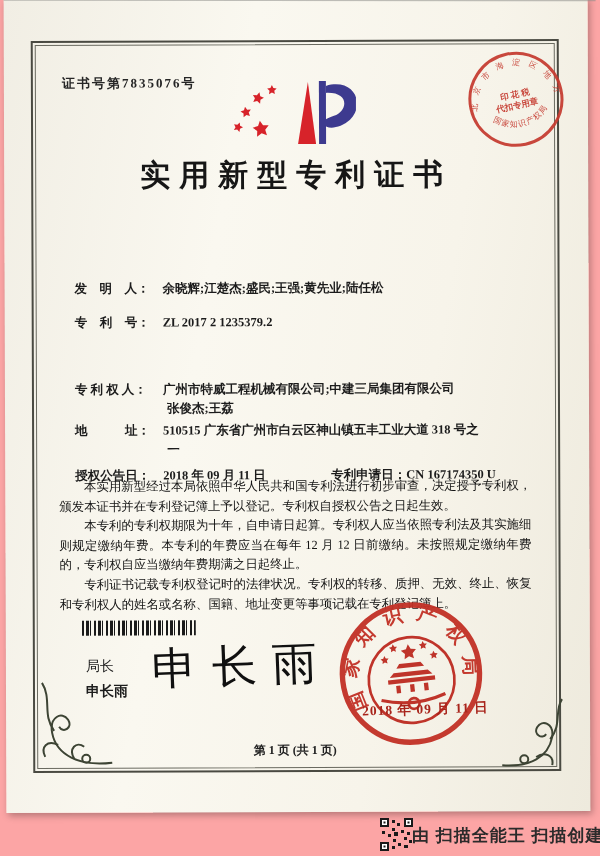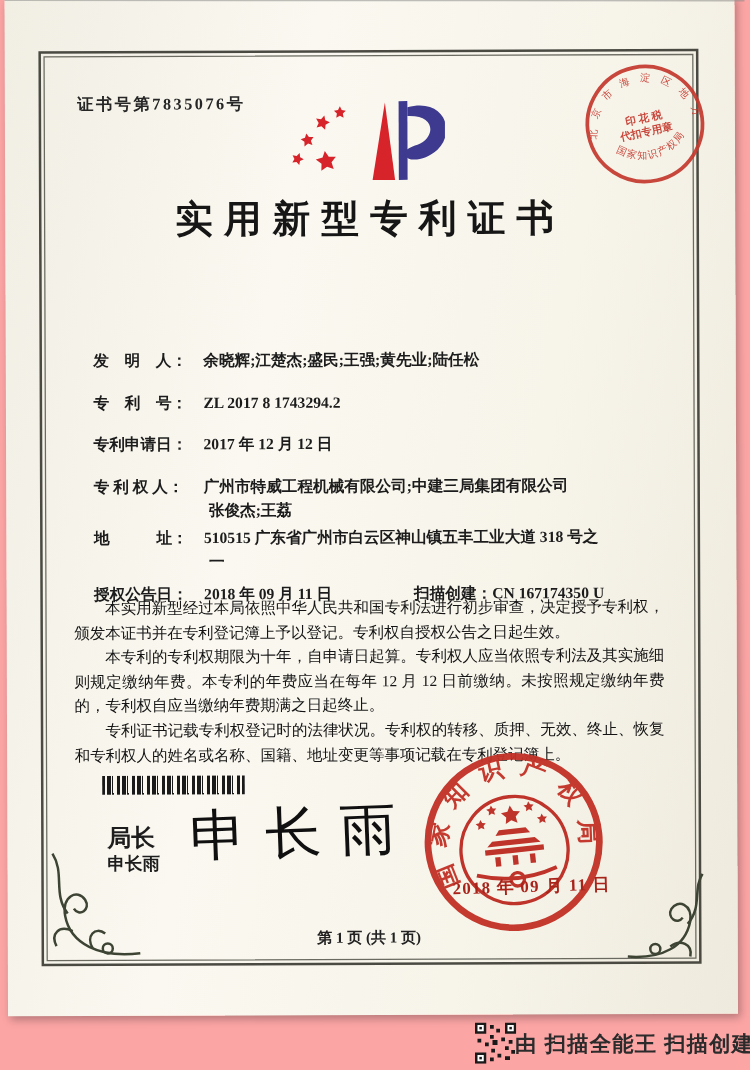--- a/index.html
+++ b/index.html
@@ -17,21 +17,21 @@
   .tax-seal{position:absolute;left:462px;top:52px;transform:rotate(-12deg);opacity:.92;}
   .frow{position:absolute;left:70px;font-size:12.5px;font-weight:600;color:#1c1c1c;white-space:nowrap;}
   .flabel{display:inline-block;min-width:88px;white-space:pre;}
   .fline2{position:absolute;left:92px;top:19px;white-space:nowrap;}
   .grant-right{position:absolute;left:256px;top:0;white-space:nowrap;}
   .body-text{position:absolute;left:54px;top:479px;width:472px;font-size:12.4px;line-height:1.58;
              text-align:justify;font-weight:500;color:#141414;}
   .body-text p{margin:0;text-indent:2em;}
   .barcode{position:absolute;left:76px;top:622px;width:114px;height:15px;
            background:repeating-linear-gradient(90deg,#1a1a1a 0 2px,transparent 2px 4px,#1a1a1a 4px 7px,transparent 7px 8px,#1a1a1a 8px 9px,transparent 9px 12px);}
-  .signer-title{position:absolute;left:80px;top:659px;font-size:19px;font-weight:700;}
+  .signer-title{position:absolute;left:80px;top:659px;font-size:14px;font-weight:400;}
   .signer-name{position:absolute;left:80px;top:684px;font-size:14px;font-weight:700;}
   .signature{position:absolute;left:146px;top:638px;font-size:45px;letter-spacing:15px;color:#101010;
              transform:rotate(-2deg);font-weight:500;white-space:nowrap;}
   .seal-cnipa{position:absolute;left:330px;top:601px;transform:rotate(-6deg);opacity:.95;}
   .seal-date{position:absolute;left:356px;top:703px;font-size:13.5px;font-weight:700;color:#a8241b;
              letter-spacing:1px;transform:rotate(-1.5deg);}
   .page-no{position:absolute;left:27px;width:524px;top:744px;text-align:center;font-size:12px;font-weight:600;color:#222;}
   .flourish{stroke:#3d4434;fill:none;stroke-width:2;}
   .flourish-bl{position:absolute;left:28px;top:672px;}
   .flourish-br{position:absolute;left:490px;top:698px;}
@@ -83,36 +83,33 @@
         <textPath href="#taxBot" startOffset="1">国家知识产权局</textPath>
       </text>
     </svg>
 
     <div class="title">实用新型专利证书</div>
 
     <div class="frow" style="top:282px">
       <span class="flabel">发　明　人：</span><span class="fvalue">余晓辉;江楚杰;盛民;王强;黄先业;陆任松</span>
     </div>
     <div class="frow" style="top:316px">
-      <span class="flabel">专　利　号：</span><span class="fvalue">ZL 2017 8 1743294.2</span>
-    </div>
-    <div class="frow" style="top:349px">
-      <span class="flabel">专利申请日：</span><span class="fvalue">2017 年 12 月 12 日</span>
+      <span class="flabel">专　利　号：</span><span class="fvalue">ZL 2017 2 1235379.2</span>
     </div>
     <div class="frow" style="top:383px">
       <span class="flabel">专 利 权 人：</span><span class="fvalue">广州市特威工程机械有限公司;中建三局集团有限公司</span>
       <span class="fline2">张俊杰;王荔</span>
     </div>
     <div class="frow" style="top:424px">
       <span class="flabel">地　　　址：</span><span class="fvalue">510515 广东省广州市白云区神山镇五丰工业大道 318 号之</span>
       <span class="fline2">一</span>
     </div>
     <div class="frow" style="top:469px">
       <span class="flabel">授权公告日：</span><span class="fvalue">2018 年 09 月 11 日</span>
-      <span class="grant-right"><span>扫描创建：</span><span>CN 167174350 U</span></span>
+      <span class="grant-right"><span>专利申请日：</span><span>CN 167174350 U</span></span>
     </div>
 
     <div class="body-text">
       <p>本实用新型经过本局依照中华人民共和国专利法进行初步审查，决定授予专利权，颁发本证书并在专利登记簿上予以登记。专利权自授权公告之日起生效。</p>
       <p>本专利的专利权期限为十年，自申请日起算。专利权人应当依照专利法及其实施细则规定缴纳年费。本专利的年费应当在每年 12 月 12 日前缴纳。未按照规定缴纳年费的，专利权自应当缴纳年费期满之日起终止。</p>
       <p>专利证书记载专利权登记时的法律状况。专利权的转移、质押、无效、终止、恢复和专利权人的姓名或名称、国籍、地址变更等事项记载在专利登记簿上。</p>
     </div>
 
     <div class="barcode"></div>
 

